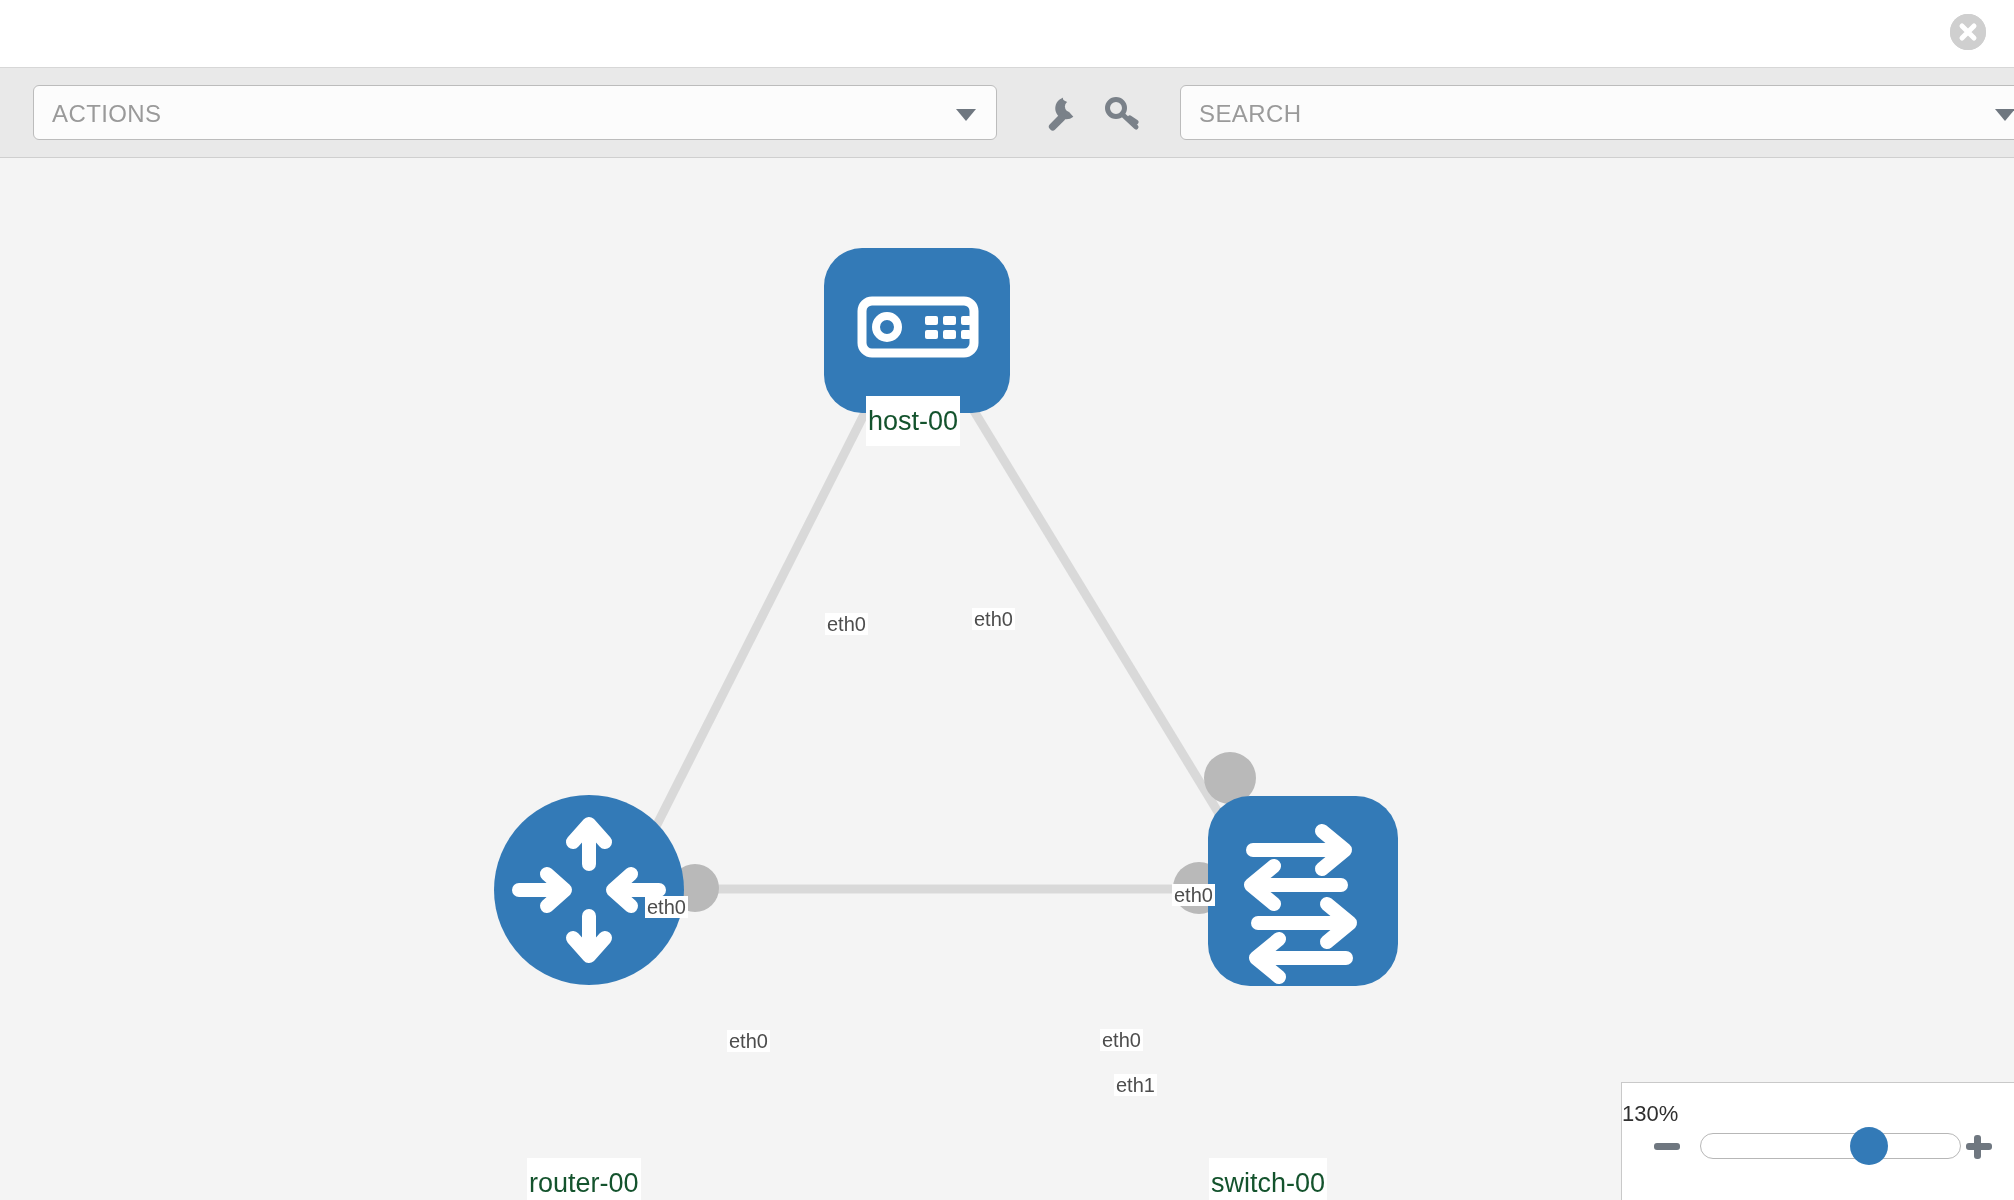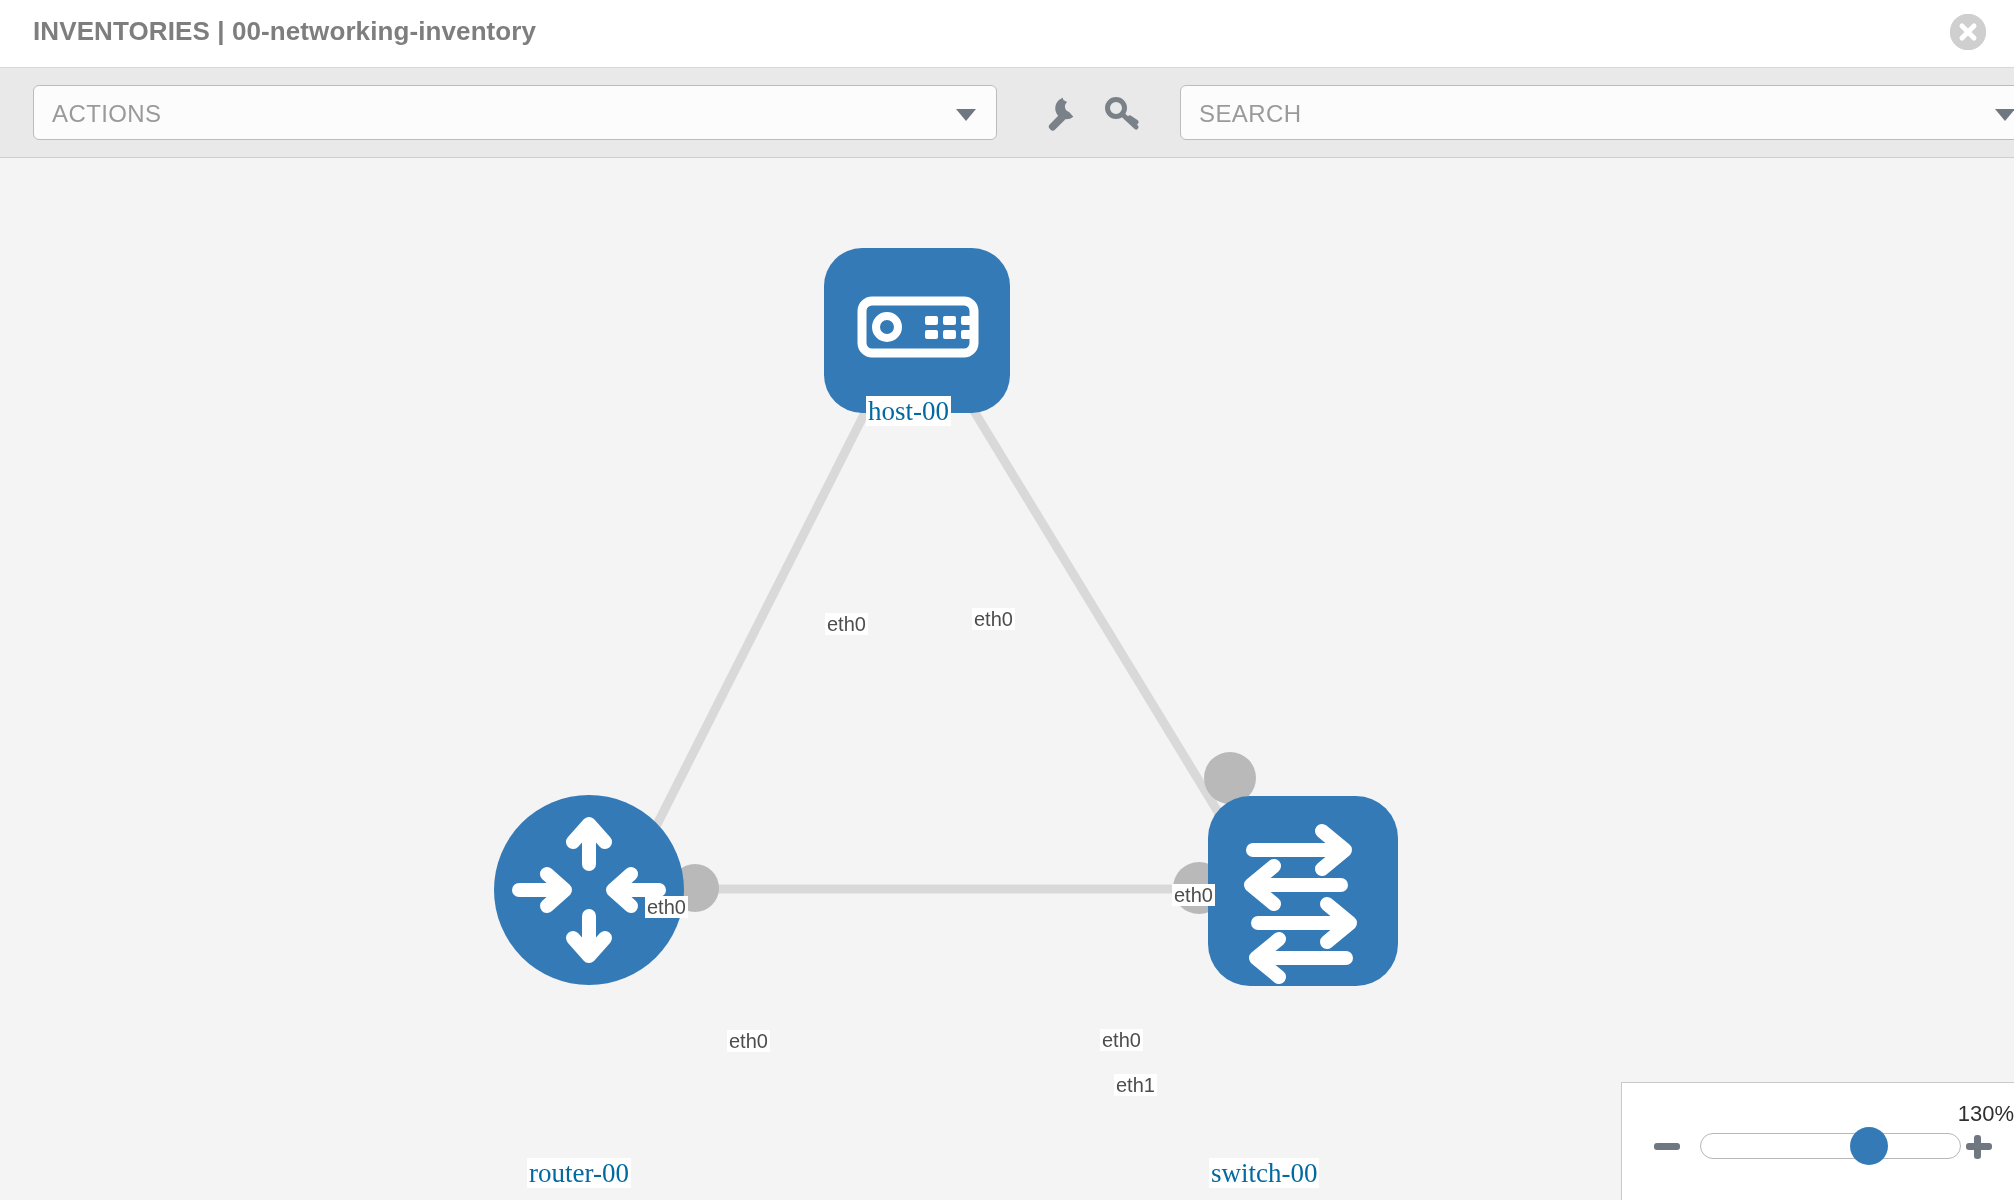--- a/index.html
+++ b/index.html
@@ -135,26 +135,25 @@
     position: absolute;
     left: 0; top: 0;
     width: 2014px;
     height: 1042px;
   }
 
   
   .node-label {
     position: absolute;
     font-size: 27px;
-    color: #0369a1;
+    color: #14532d;
     background: #ffffff;
     white-space: nowrap;
     line-height: 1.12;
-    padding: 0 2px;
-    font-family: Liberation Serif, serif;
+    padding: 10px 2px;
   }
   .iface-label {
     position: absolute;
     font-size: 20px;
     color: #4d4d4d;
     background: #ffffff;
     white-space: nowrap;
     line-height: 1.12;
     padding: 0 2px;
     text-align: center;
@@ -170,21 +169,21 @@
     background: #ffffff;
     border: 1px solid #c9c9c9;
     border-right: none;
     border-bottom: none;
     box-sizing: border-box;
   }
   .zoom-level {
     position: absolute;
     left: 0; right: 0;
     top: 18px;
-    text-align: right;
+    text-align: left;
     font-size: 22px;
     color: #2f2f2f;
   }
   .zoom-minus, .zoom-plus {
     position: absolute;
     top: 48px;
     width: 32px;
     height: 32px;
     cursor: pointer;
   }
@@ -221,21 +220,20 @@
     background: #337ab7;
     cursor: grab;
   }
 </style>
 </head>
 <body>
 
 <div id="app">
 
   <div class="header">
-    <div class="header-title">INVENTORIES | 00-networking-inventory</div>
 
     <div class="close-btn">
       <svg width="36" height="36" viewBox="0 0 36 36" aria-hidden="true">
         <circle cx="18" cy="18" r="18" fill="#cfcfcf"></circle>
         <path d="M12 12 L24 24 M24 12 L12 24" stroke="#ffffff" stroke-width="5" stroke-linecap="round"></path>
       </svg>
     </div>
   </div>
 
   <div class="toolbar">

